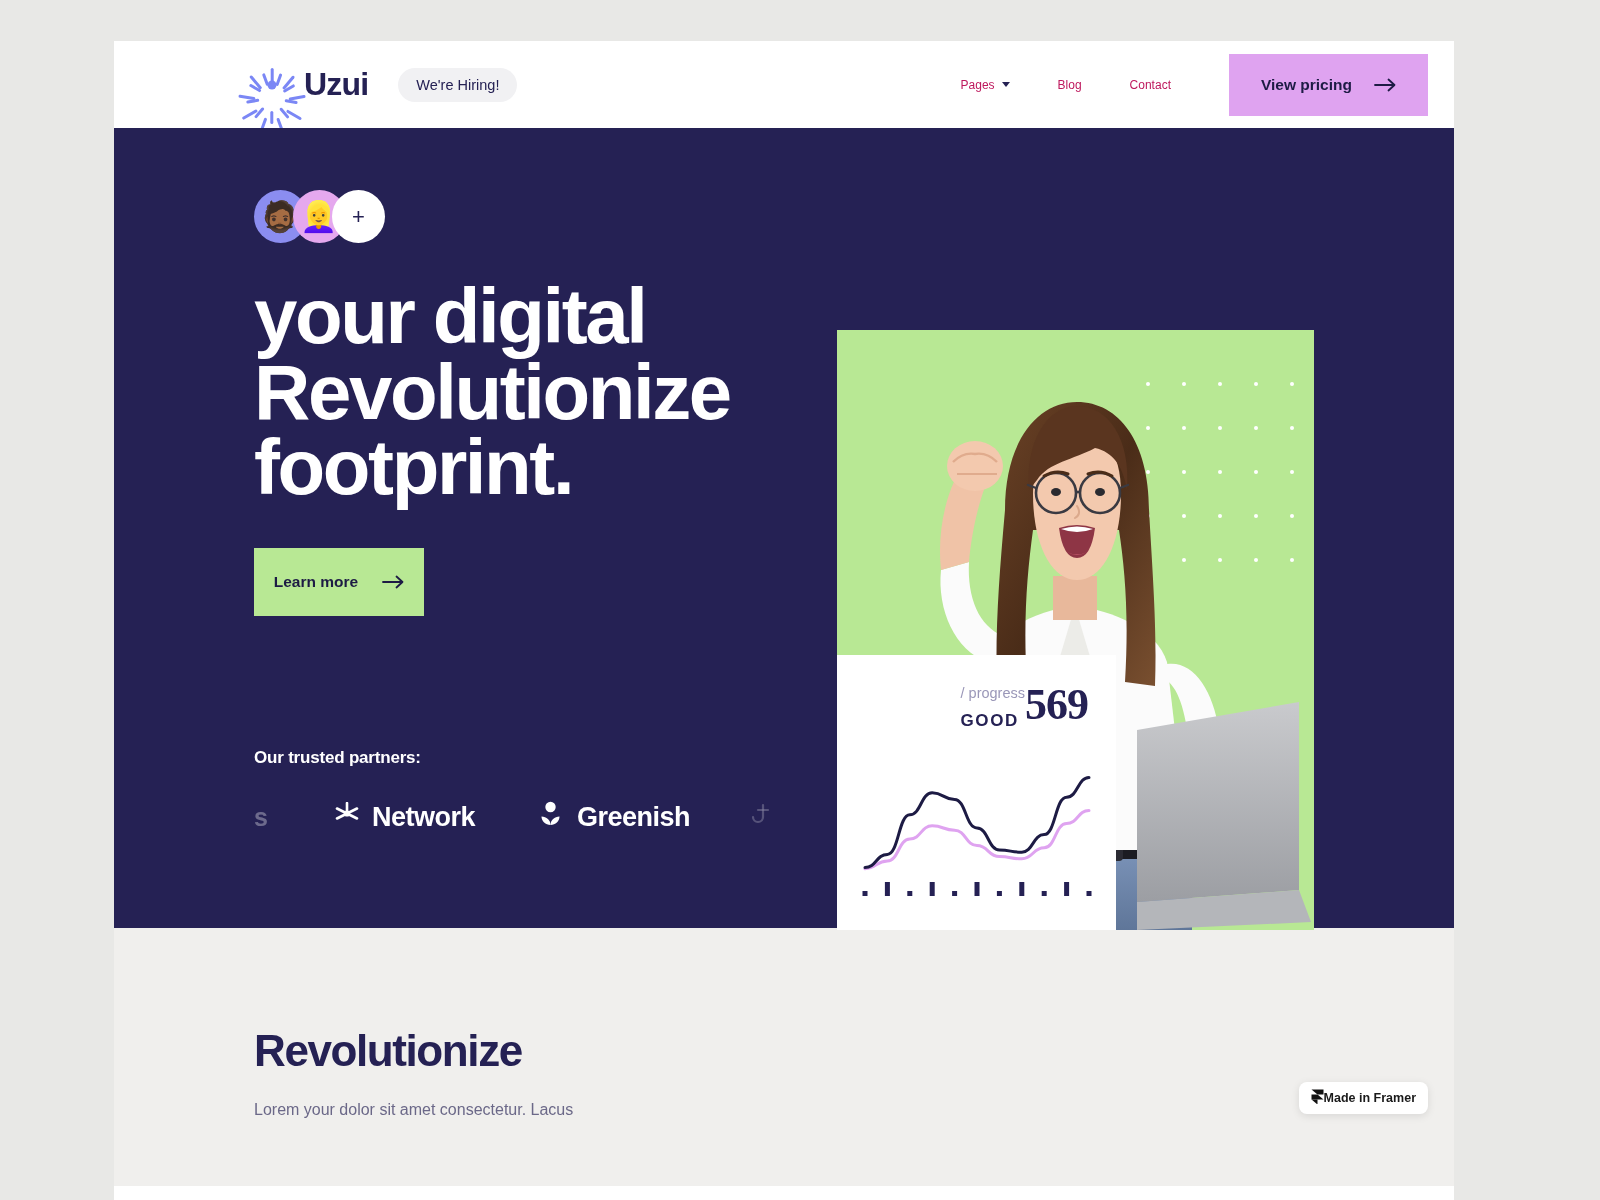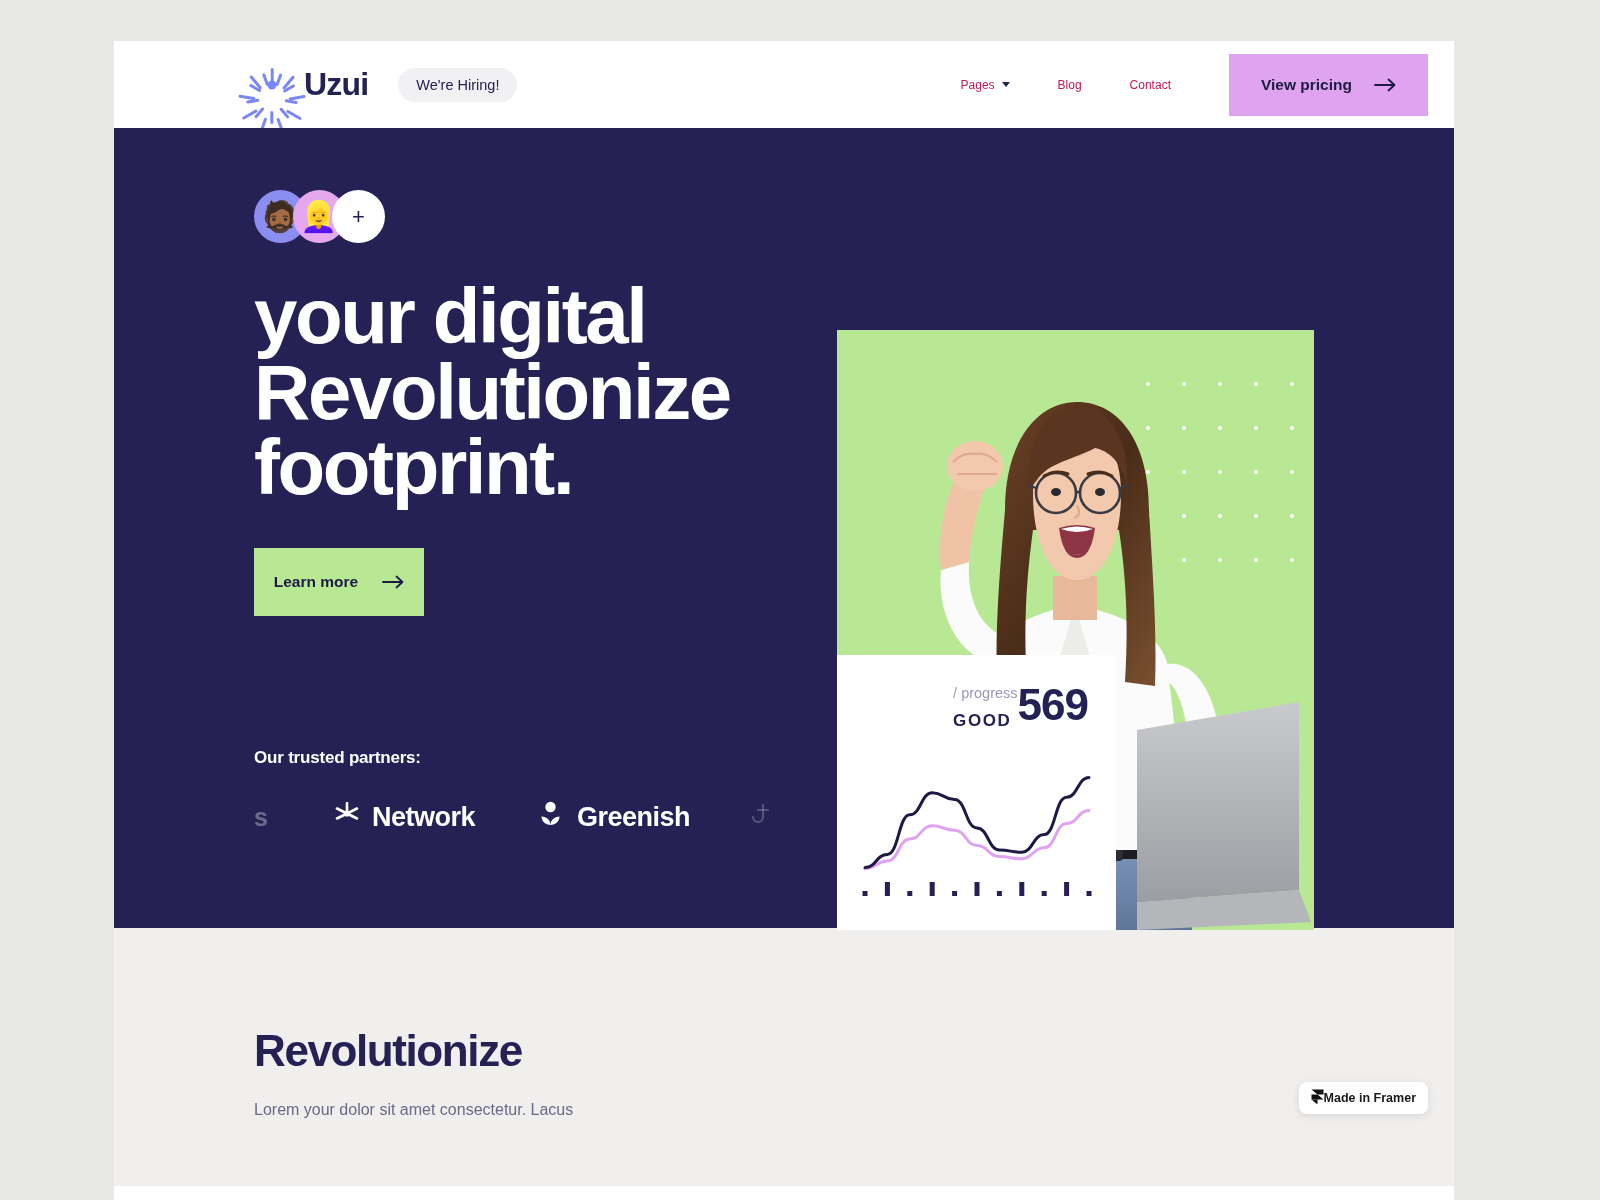--- a/index.html
+++ b/index.html
@@ -307,20 +307,21 @@
     font-weight: bold;
     color: #252154;
     letter-spacing: 1.6px;
   }
   .card-value {
     font-size: 44px;
     font-weight: bold;
     color: #252154;
     letter-spacing: -1px;
     line-height: .9;
+    font-family: Liberation Serif, serif;
   }
   .card-chart {
     position: absolute;
     left: 22px;
     bottom: 14px;
     width: 240px;
     height: 160px;
   }
 
   

